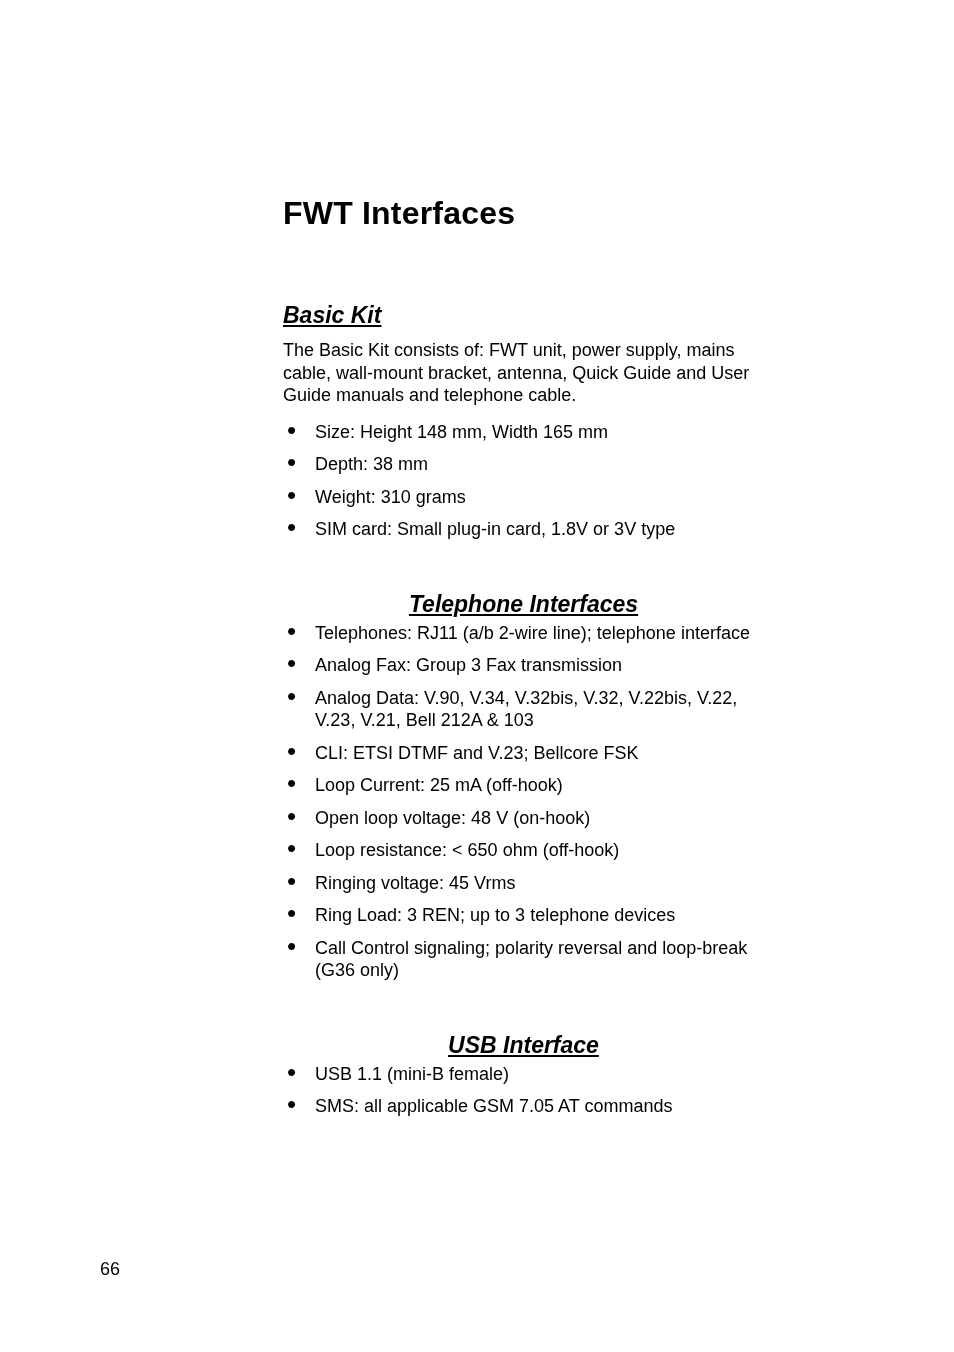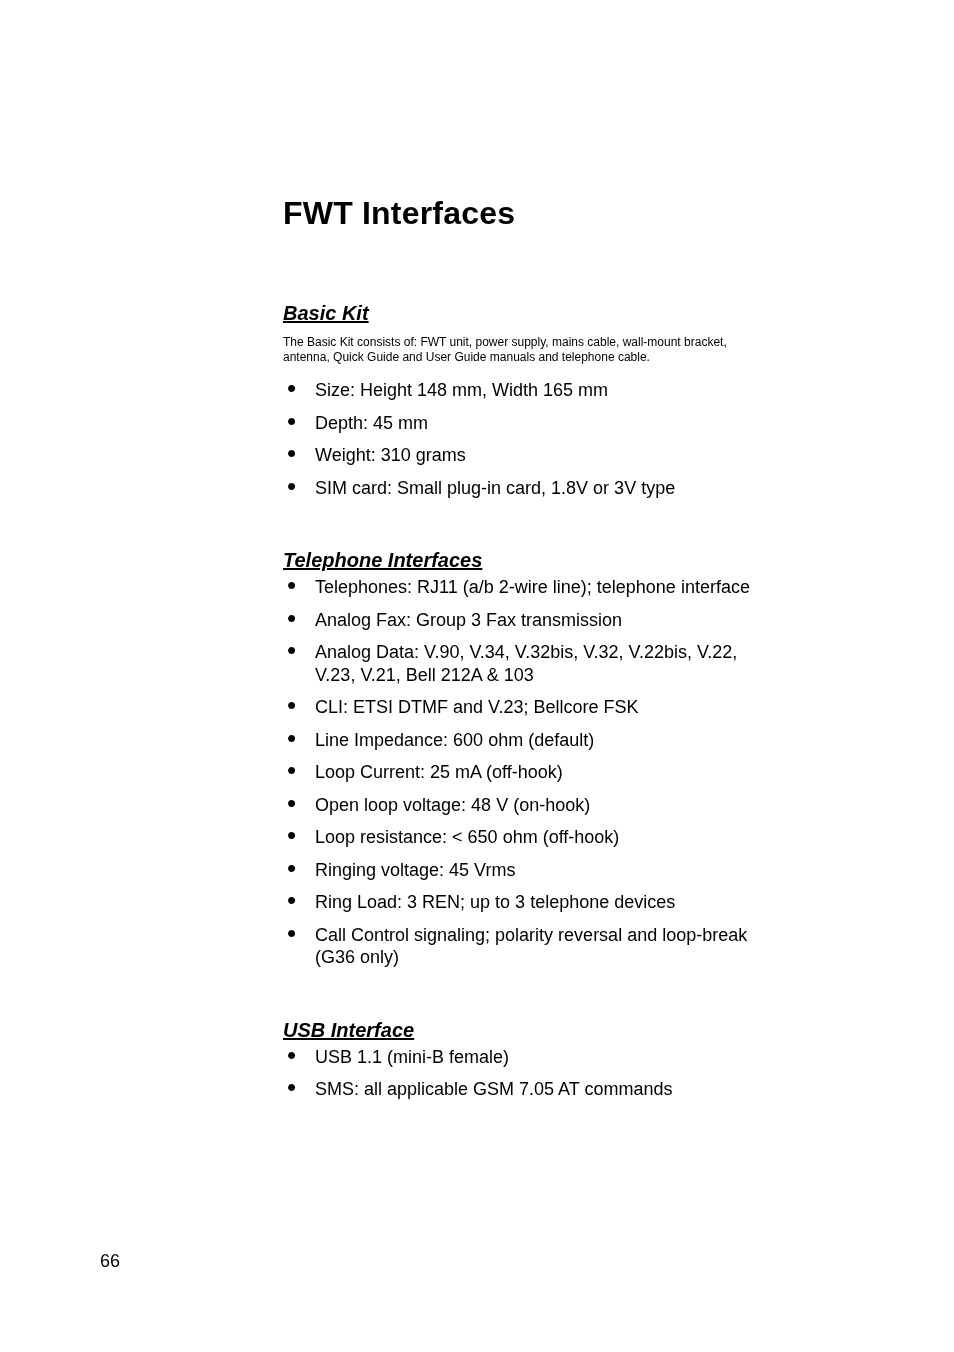--- a/index.html
+++ b/index.html
@@ -20,29 +20,29 @@
     box-sizing: border-box;
     padding: 195px 100px 80px 283px;
   }
   .title {
     font-size: 32px;
     font-weight: 700;
     margin: 0 0 70px 0;
     letter-spacing: 0.2px;
   }
   .section-heading {
-    font-size: 20px;
+    font-size: 23px;
     font-weight: 700;
     font-style: italic;
     text-decoration: underline;
     margin: 0 0 10px 0;
   }
-  .section-heading.tight { margin-bottom: 4px; }
+  .section-heading.tight { margin-bottom: 4px; text-align: center; }
   .intro {
-    font-size: 12px;
+    font-size: 18px;
     line-height: 1.25;
     margin: 0 0 14px 0;
     max-width: 560px;
     font-weight: 300;
   }
   ul.bullets {
     list-style: none;
     padding: 0;
     margin: 0 0 50px 0;
   }
@@ -60,52 +60,51 @@
     position: absolute;
     left: 4px;
     top: -4px;
     font-size: 26px;
     line-height: 1;
     color: #000;
   }
   .footer {
     position: absolute;
     left: 0; right: 0;
-    bottom: 80px;
+    bottom: 72px;
     padding: 0 100px;
     display: flex;
     justify-content: space-between;
     font-size: 18px;
   }
   .footer .pn { font-weight: 300; }
   .footer .doc { font-style: italic; font-weight: 300; }
 </style>
 </head>
 <body>
 
 <div class="page">
 
   <h1 class="title">FWT Interfaces</h1>
 
   <div class="section-heading">Basic Kit</div>
   <p class="intro">The Basic Kit consists of: FWT unit, power supply, mains cable, wall-mount bracket, antenna, Quick Guide and User Guide manuals and telephone cable.</p>
   <ul class="bullets">
     <li>Size: Height 148 mm, Width 165 mm</li>
-    <li>Depth: 45 mm</li>
+    <li>Depth: 38 mm</li>
     <li>Weight: 310 grams</li>
     <li>SIM card: Small plug-in card, 1.8V or 3V type</li>
   </ul>
 
   <div class="section-heading tight">Telephone Interfaces</div>
   <ul class="bullets">
     <li>Telephones: RJ11 (a/b 2-wire line); telephone interface</li>
     <li>Analog Fax: Group 3 Fax transmission</li>
     <li>Analog Data: V.90, V.34, V.32bis, V.32, V.22bis, V.22, V.23, V.21, Bell 212A &amp; 103</li>
     <li>CLI: ETSI DTMF and V.23; Bellcore FSK</li>
-    <li>Line Impedance: 600 ohm (default)</li>
     <li>Loop Current: 25 mA (off-hook)</li>
     <li>Open loop voltage: 48 V (on-hook)</li>
     <li>Loop resistance: &lt; 650 ohm (off-hook)</li>
     <li>Ringing voltage: 45 Vrms</li>
     <li>Ring Load: 3 REN; up to 3 telephone devices</li>
     <li>Call Control signaling; polarity reversal and loop-break (G36 only)</li>
   </ul>
 
   <div class="section-heading tight">USB Interface</div>
   <ul class="bullets">

